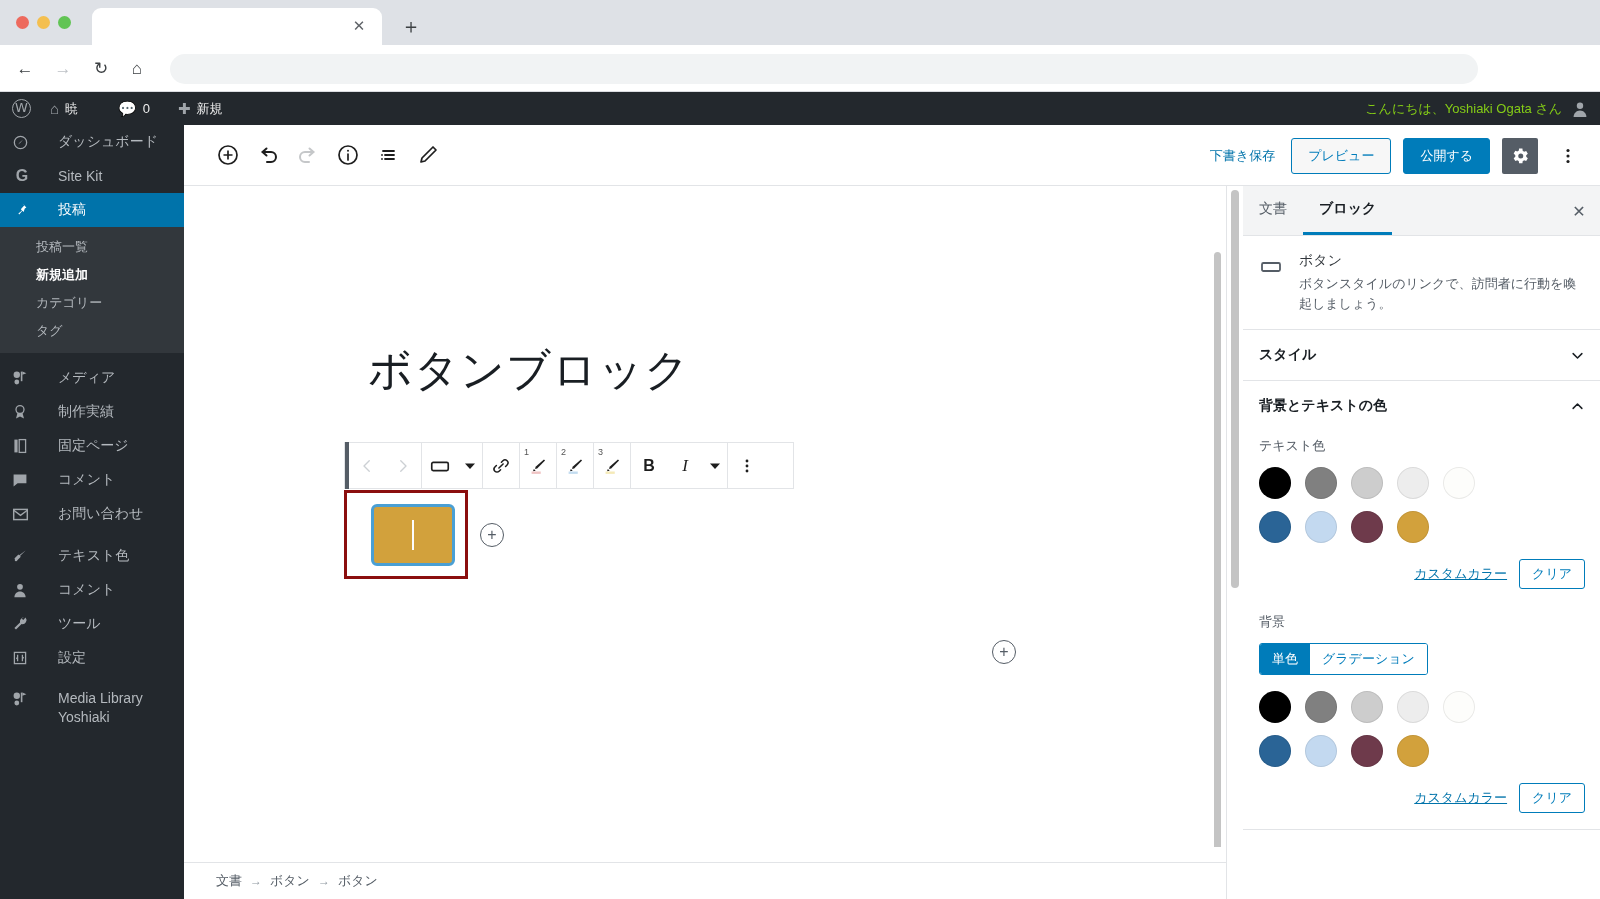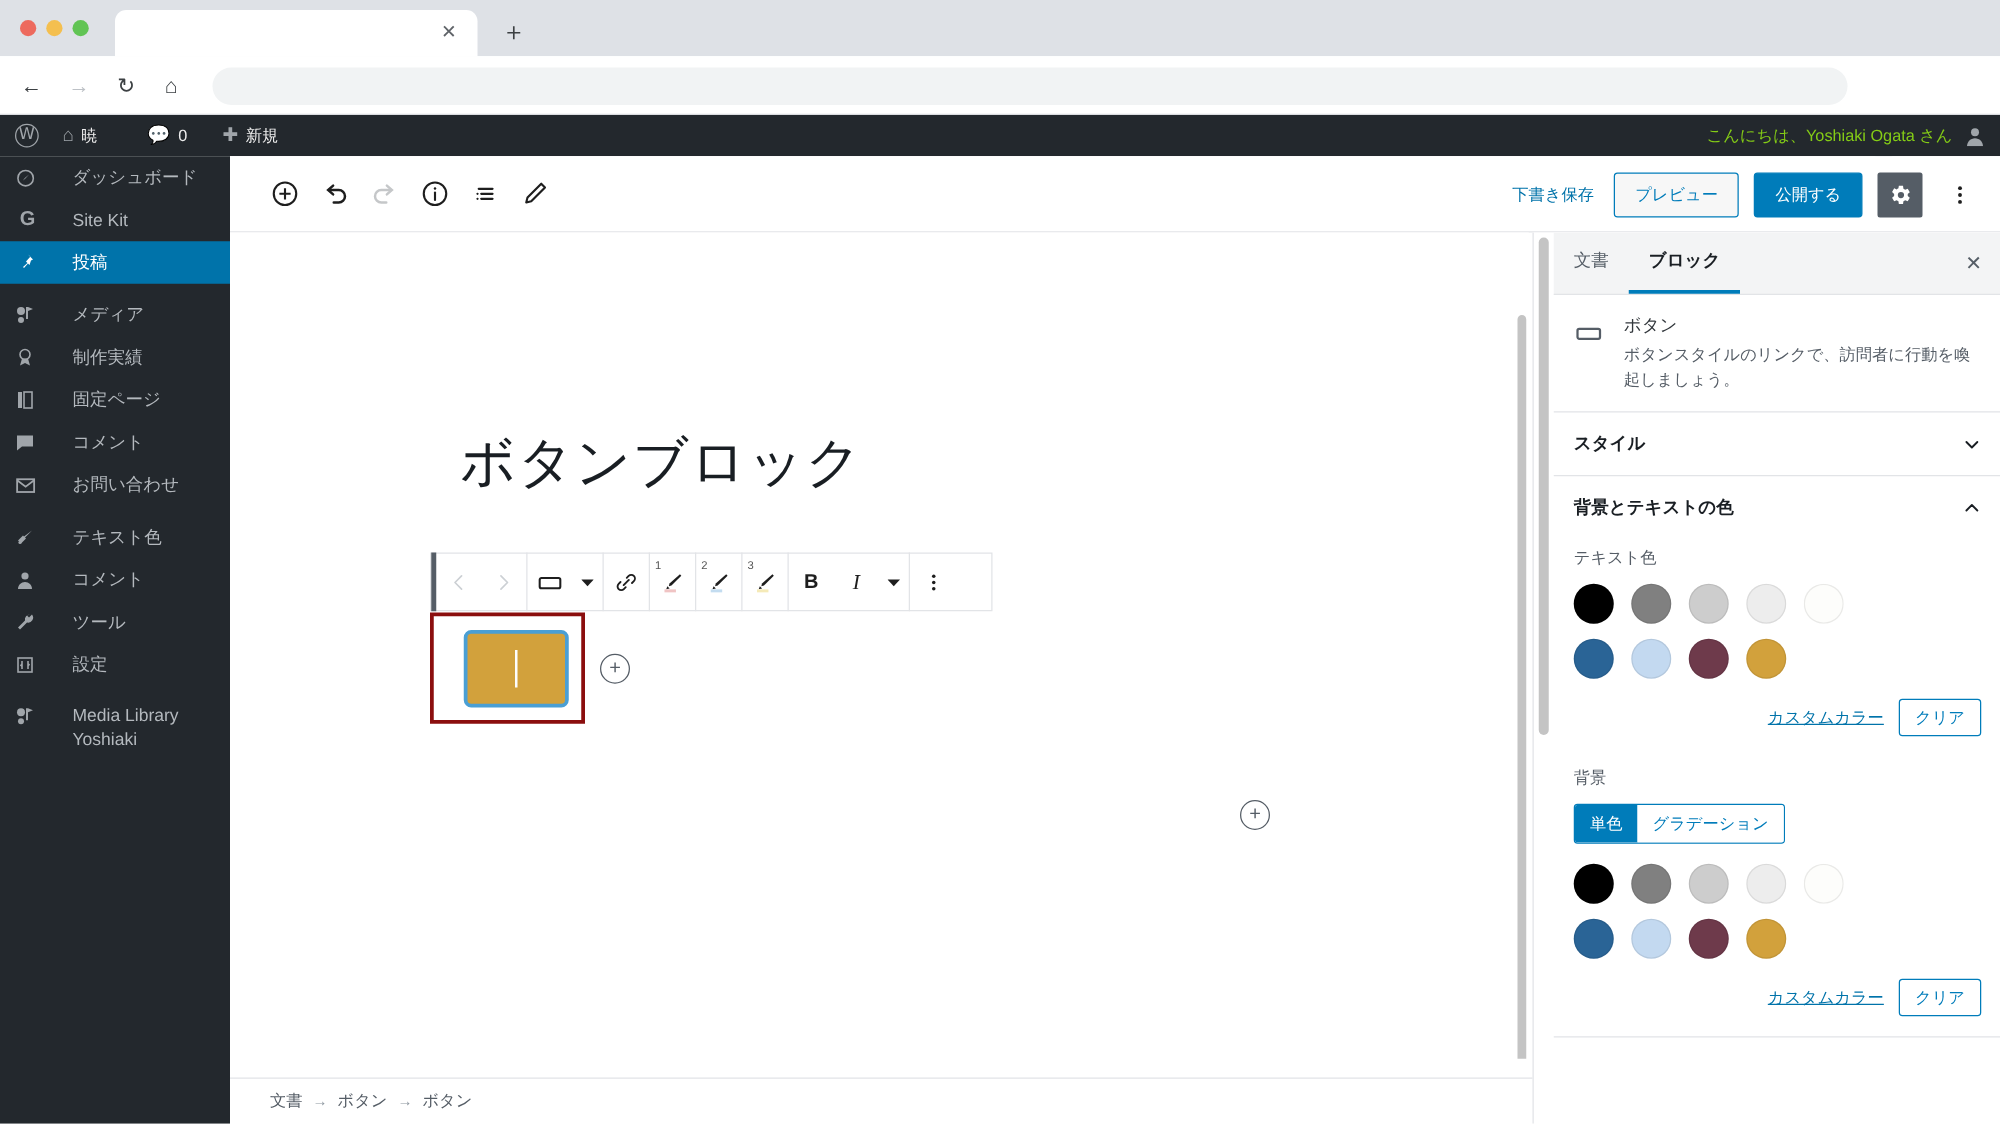--- a/index.html
+++ b/index.html
@@ -391,20 +391,26 @@
   </div>
   <div class="menu-item current">
     <span class="menu-ico">
       <svg width="16" height="16" viewBox="0 0 20 20" fill="currentColor">
           <path d="M13 2l5 5-2 1-1.5 4.5-1.5-1.5-4 4.5-1-1 4.5-4-1.5-1.5L15.5 4z"></path>
         </svg>
     </span>
     <span>投稿</span>
   </div>
 
+  <div class="submenu">
+    <div class="sub-item">投稿一覧</div>
+    <div class="sub-item current">新規追加</div>
+    <div class="sub-item">カテゴリー</div>
+    <div class="sub-item">タグ</div>
+  </div>
 
   <div style="height:8px"></div>
   <div class="menu-item">
     <span class="menu-ico">
       <svg width="16" height="16" viewBox="0 0 20 20" fill="currentColor">
           <circle cx="6" cy="6" r="4"></circle>
           <circle cx="6" cy="15" r="3"></circle>
           <rect x="11" y="2" width="2" height="12"></rect>
           <path d="M13 2l5 2-5 2z"></path>
         </svg>

